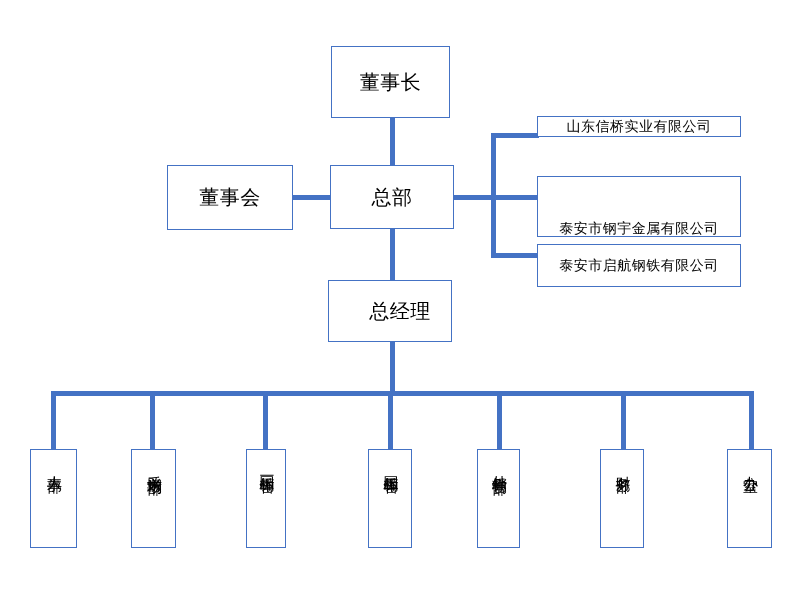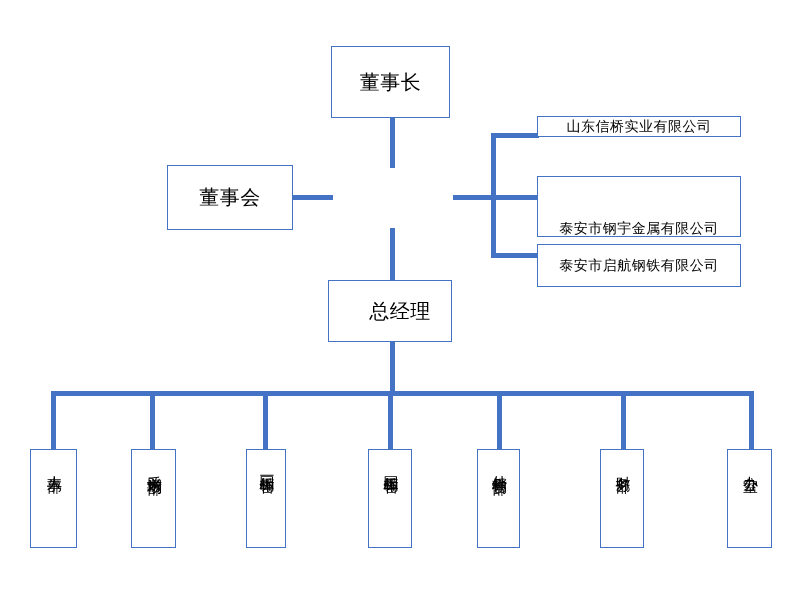--- a/index.html
+++ b/index.html
@@ -97,20 +97,23 @@
   <div class="line v" style="left:749px; top:391px; height:59px;"></div>
 
   <div class="node h" style="left:331px; top:46px; width:119px; height:72px;">
     <span class="node-label">董事长</span>
   </div>
 
   <div class="node h" style="left:124px; top:165px; width:126px; height:65px;margin-left:43px;">
     <span class="node-label">董事会</span>
   </div>
 
+  <div class="node h" style="left:330px; top:165px; width:124px; height:64px;">
+    <span class="node-label">总部</span>
+  </div>
 
   <div class="node h" style="left:328px; top:280px; width:124px; height:62px;padding-left:20px;">
     <span class="node-label">总经理</span>
   </div>
 
   <div class="node h sub" style="left:537px; top:116px; width:204px; height:21px;">
     <span class="node-label">山东信桥实业有限公司</span>
   </div>
 
   <div class="node h sub" style="left:537px; top:176px; width:204px; height:61px;align-items:flex-end;">

